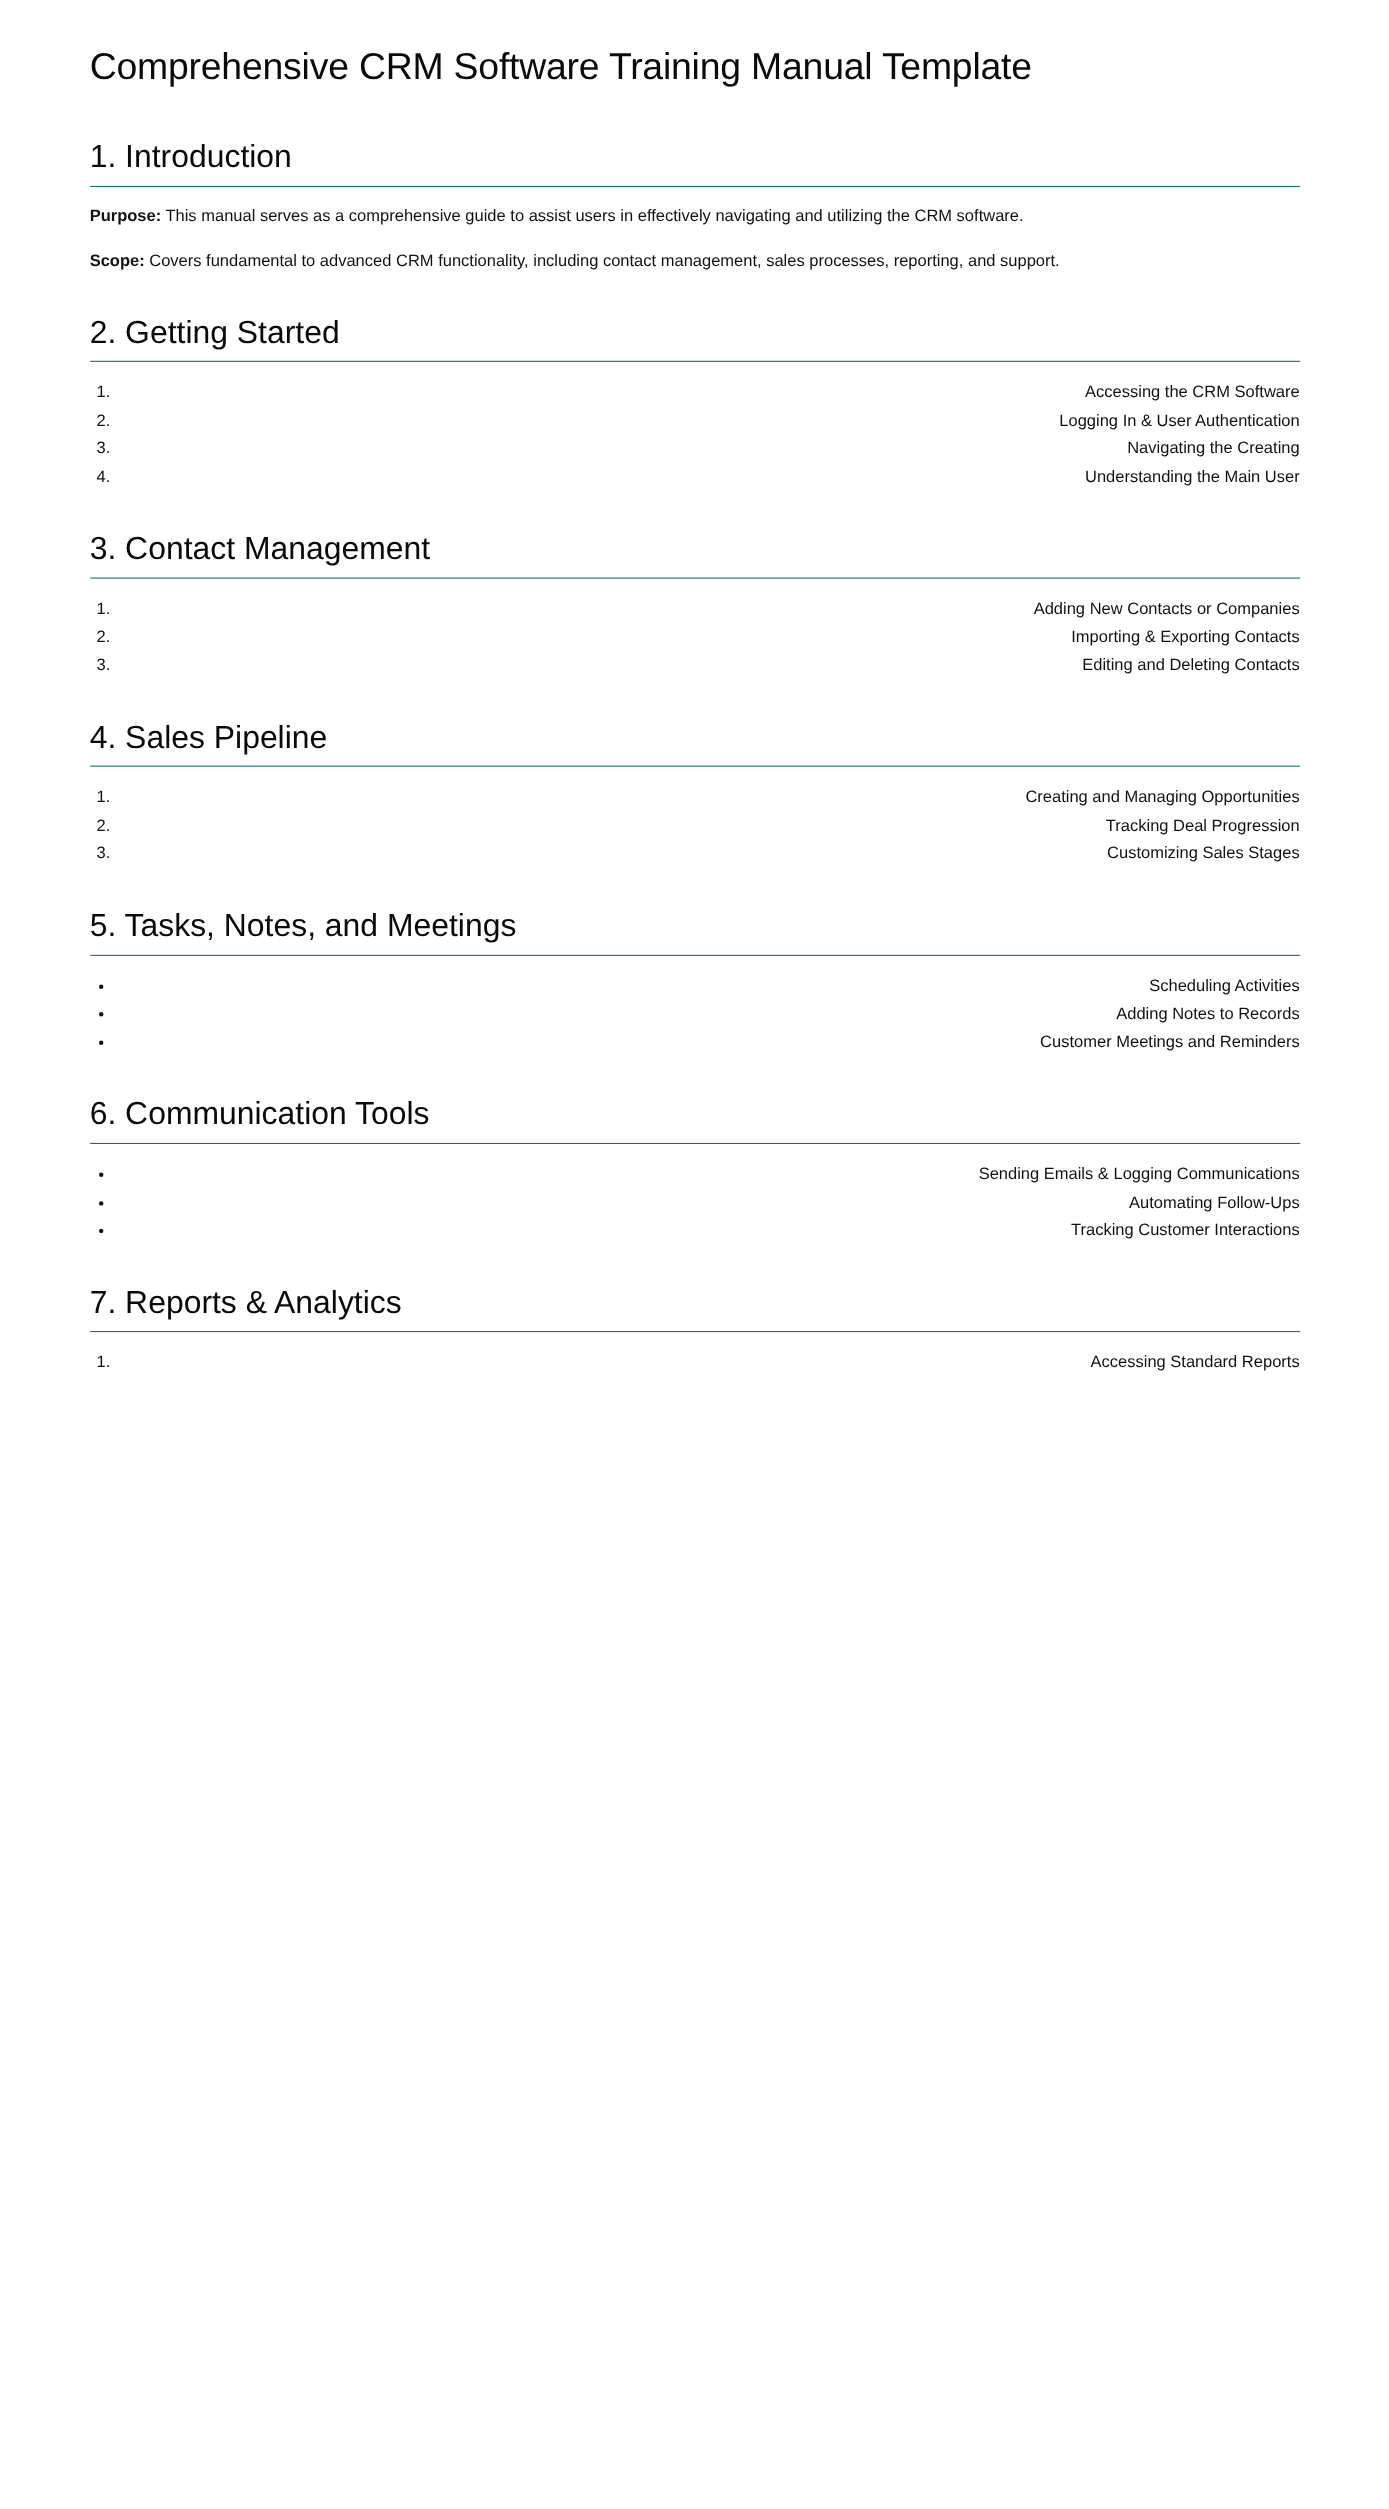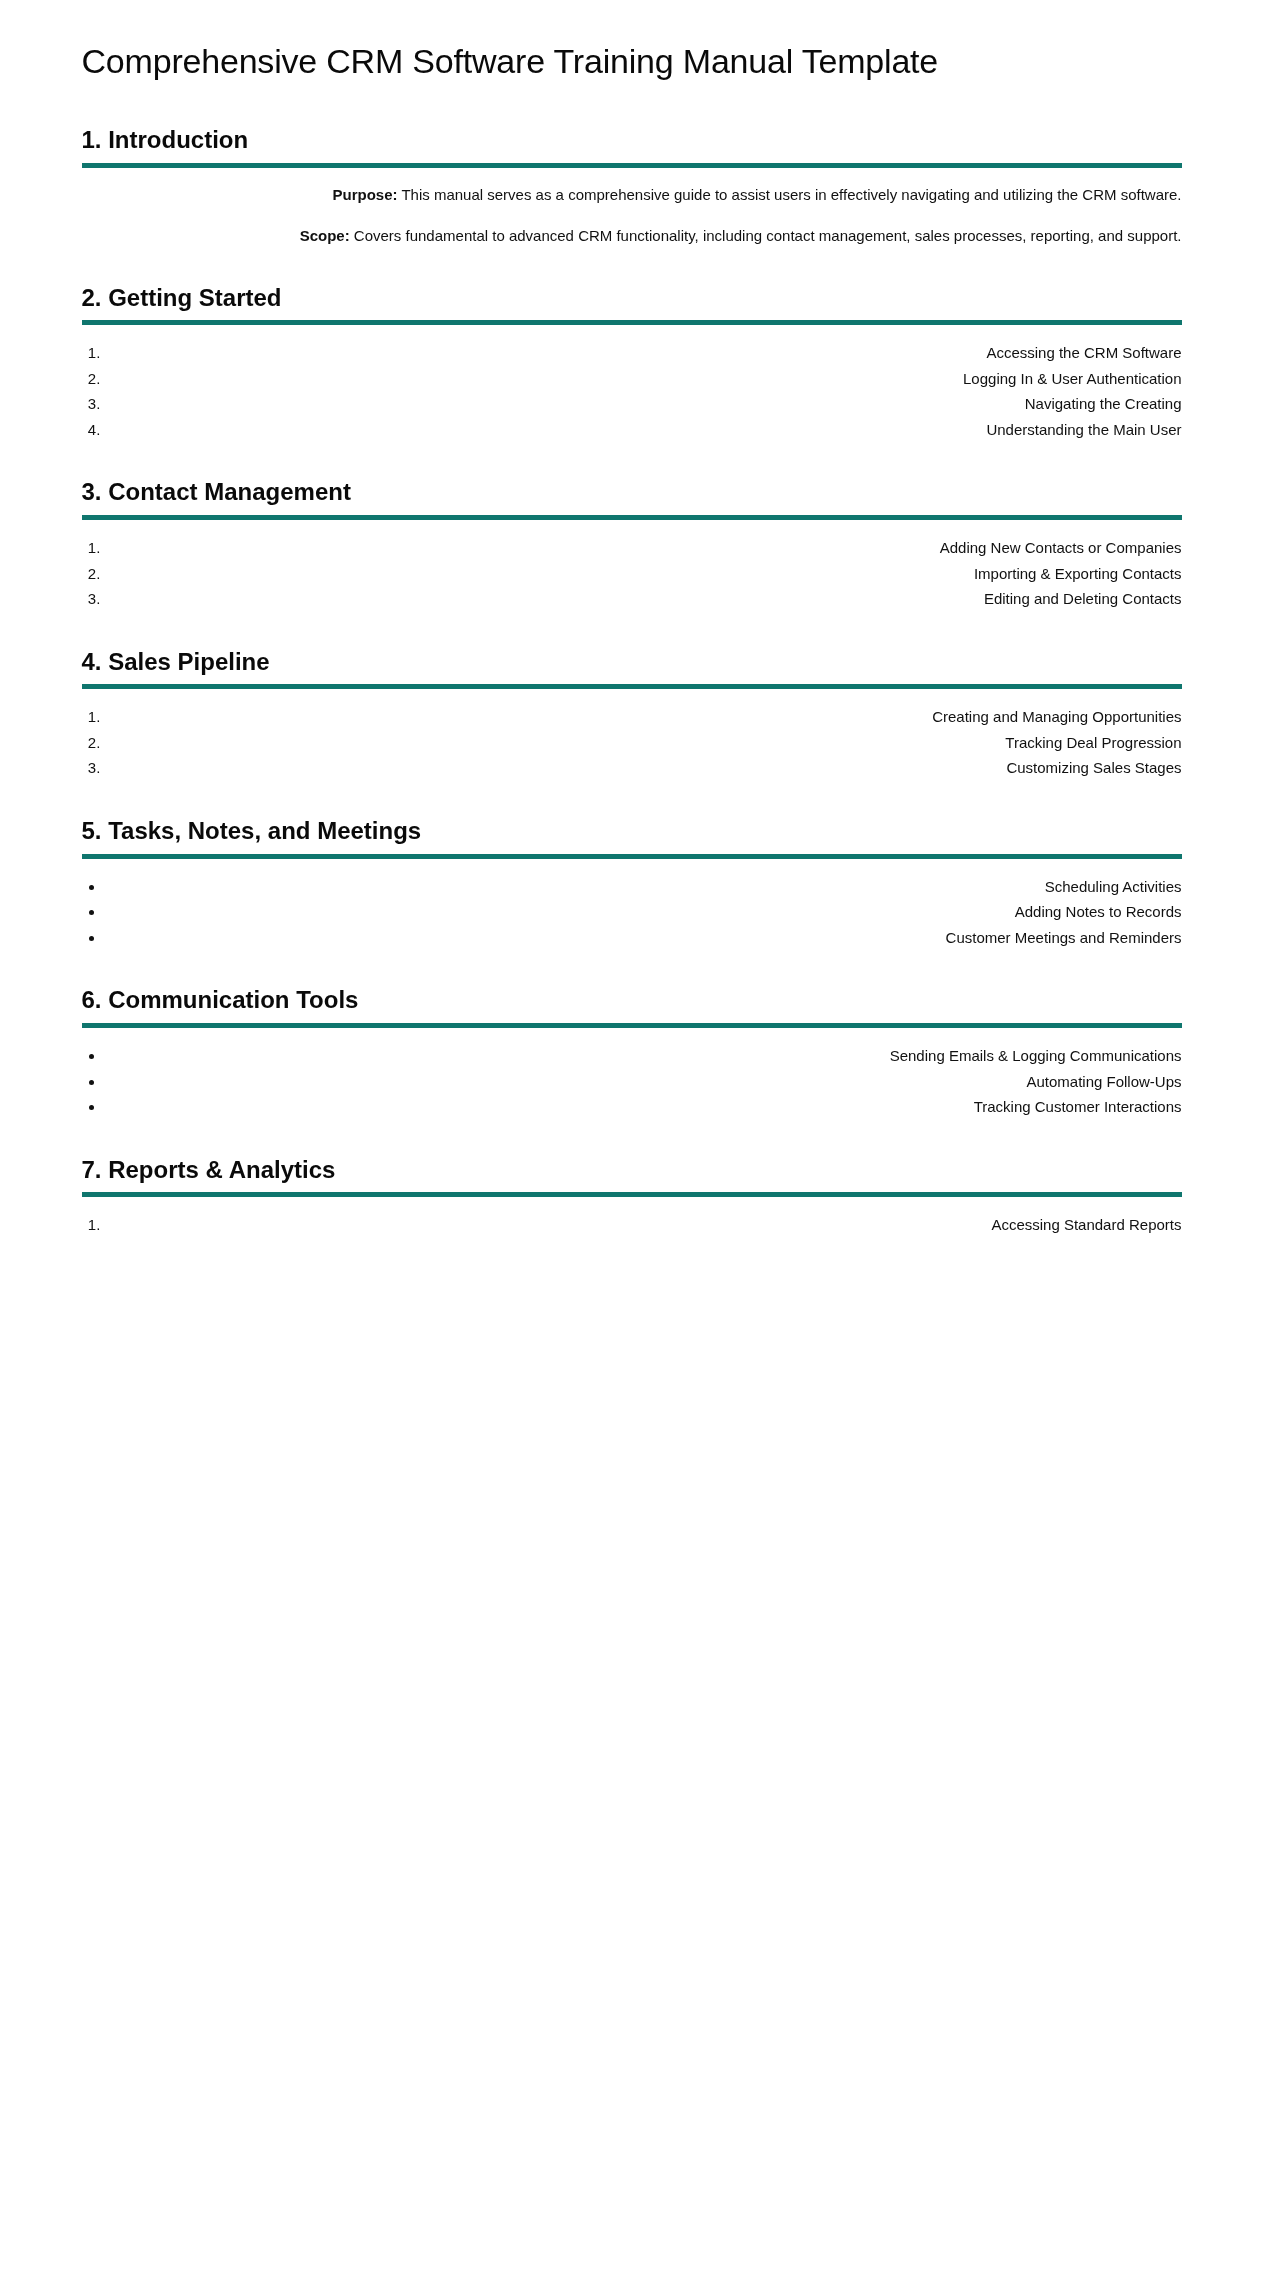--- a/index.html
+++ b/index.html
@@ -22,34 +22,33 @@
     h1.title {
       font-size: 34px;
       font-weight: 400;
       line-height: 1.2;
       margin: 0 0 44px 0;
       letter-spacing: -0.2px;
       color: #0a0a0a;
     }
     section.sec { margin: 0; }
     h2.sec-title {
-      font-size: 24px;
-      font-weight: 700;
+      font-size: 29px;
+      font-weight: 400;
       line-height: 1.2;
       margin: 36px 0 15px 0;
       padding-bottom: 8px;
-      border-bottom: 5px solid #0f766e;
+      border-bottom: 1px solid #0f766e;
       color: #0a0a0a;
     }
     section.sec:first-of-type h2.sec-title { margin-top: 0; }
     p.para {
       font-size: 15px;
       line-height: 1.6;
       margin: 15px 0 17px 0;
-      text-align: right;
     }
     p.para b { font-weight: 700; }
     ol.items, ul.items {
       margin: 15px 0 15px 0;
       padding-left: 23px;
       font-size: 15px;
       line-height: 1.7;
     }
     ul.items { list-style: disc; }
     ol.items { list-style: decimal; }

